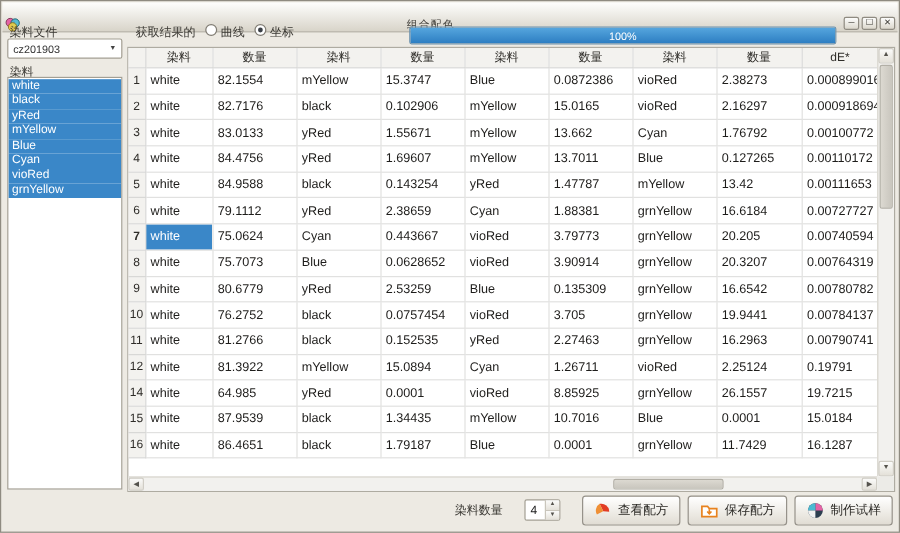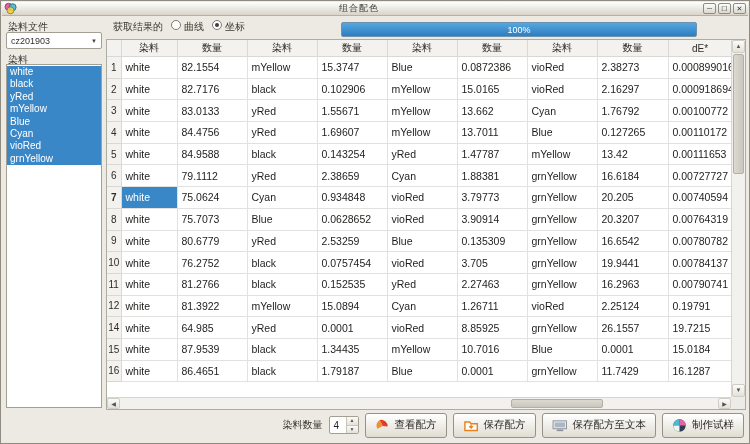--- a/index.html
+++ b/index.html
@@ -11,21 +11,21 @@
   }
   .window{
     position:absolute;inset:0;background:#edeae3;
     border:1px solid #8f8b81;box-sizing:border-box;
   }
   
   .titlebar{
     position:absolute;left:1px;right:1px;top:1px;height:14px;
     background:linear-gradient(#fefefd,#d8d4c9);
     border-bottom:1px solid #b5b1a6;
-    display:flex;align-items:center;padding:0 2px;box-sizing:border-box;
+    display:flex;align-items:flex-start;padding:12px 2px;box-sizing:border-box;
   }
   .app-icon{width:13px;height:12px;display:flex;align-items:center;}
   .app-icon svg{display:block;}
   .title-text{flex:1;text-align:center;font-size:9px;color:#3f3d38;letter-spacing:1px;}
   .winbtn{
     width:13px;height:11px;margin-left:2px;box-sizing:border-box;
     border:1px solid #8f8b81;border-radius:2px;
     background:linear-gradient(#fcfcfb,#dcd8cd);
     font-size:7px;line-height:9px;text-align:center;color:#3a3833;
     cursor:default;
@@ -111,21 +111,21 @@
   .hscroll .sb-btn.left{left:0;}
   .hscroll .sb-btn.right{right:0;}
   .h-thumb{
     position:absolute;top:1px;bottom:1px;left:404px;width:92px;
     background:linear-gradient(#dcd9d1,#c9c6be);border:1px solid #b2afa6;border-radius:2px;box-sizing:border-box;
   }
   .sb-corner{position:absolute;right:0;bottom:0;width:14px;height:12px;background:#ecebe7;}
   
   .footer{
     position:absolute;left:0;right:5px;top:410px;height:28px;
-    display:flex;justify-content:flex-end;align-items:center;gap:6px;
+    display:flex;justify-content:flex-end;align-items:center;gap:18px;
     font-size:10px;color:#3a3833;
   }
   .spinner{
     width:30px;height:18px;box-sizing:border-box;background:#fff;
     border:1px solid #a39f93;border-radius:2px;display:flex;align-items:stretch;
   }
   .spin-value{flex:1;font-size:10px;display:flex;align-items:center;padding-left:4px;color:#222;}
   .spin-btns{width:11px;display:flex;flex-direction:column;border-left:1px solid #c9c5bb;}
   .spin-btn{
     flex:1;font-size:5px;line-height:7px;text-align:center;color:#55534d;
@@ -289,21 +289,21 @@
               <td>1.88381</td>
               <td>grnYellow</td>
               <td>16.6184</td>
               <td>0.00727727</td>
             </tr>
             <tr class="selected">
               <td class="rownum">7</td>
               <td class="sel-cell">white</td>
               <td>75.0624</td>
               <td>Cyan</td>
-              <td>0.934848</td>
+              <td>0.443667</td>
               <td>vioRed</td>
               <td>3.79773</td>
               <td>grnYellow</td>
               <td>20.205</td>
               <td>0.00740594</td>
             </tr>
             <tr>
               <td class="rownum">8</td>
               <td>white</td>
               <td>75.7073</td>
@@ -438,30 +438,20 @@
           <span class="btn-icon">
             <svg width="16" height="15" viewBox="0 0 17 16">
               <path d="M2 4.2 h5 l1.6 2 h6.6 v7.2 h-13.2 z" fill="#fff" stroke="#e8821e" stroke-width="1.5"></path>
               <path d="M8.6 6.8 v3.6 M6.7 8.8 L8.6 10.8 L10.5 8.8" fill="none" stroke="#e8821e" stroke-width="1.4"></path>
             </svg>
           </span>
           <span>保存配方</span>
         </button>
         <button class="btn">
           <span class="btn-icon">
-            <svg width="16" height="13" viewBox="0 0 17 14">
-              <rect x="1" y="2" width="14.5" height="8.5" fill="#e4e7ec" stroke="#8a9099" stroke-width="1"></rect>
-              <rect x="2.8" y="3.8" width="11" height="5" fill="#a9b6c4"></rect>
-              <rect x="5" y="11.3" width="7" height="1.8" fill="#8a9099"></rect>
-            </svg>
-          </span>
-          <span>保存配方至文本</span>
-        </button>
-        <button class="btn">
-          <span class="btn-icon">
             <svg width="15" height="15" viewBox="0 0 16 16">
               <circle cx="8" cy="8" r="6.6" fill="#2c3e50"></circle>
               <path d="M8 1.4 A6.6 6.6 0 0 1 14.6 8 L8 8 Z" fill="#e563a5"></path>
               <path d="M1.4 8 A6.6 6.6 0 0 1 8 1.4 L8 8 Z" fill="#4cb9d2"></path>
               <path d="M8 14.6 A6.6 6.6 0 0 1 1.4 8 L8 8 Z" fill="#f2f2f2"></path>
             </svg>
           </span>
           <span>制作试样</span>
         </button>
       </span>

